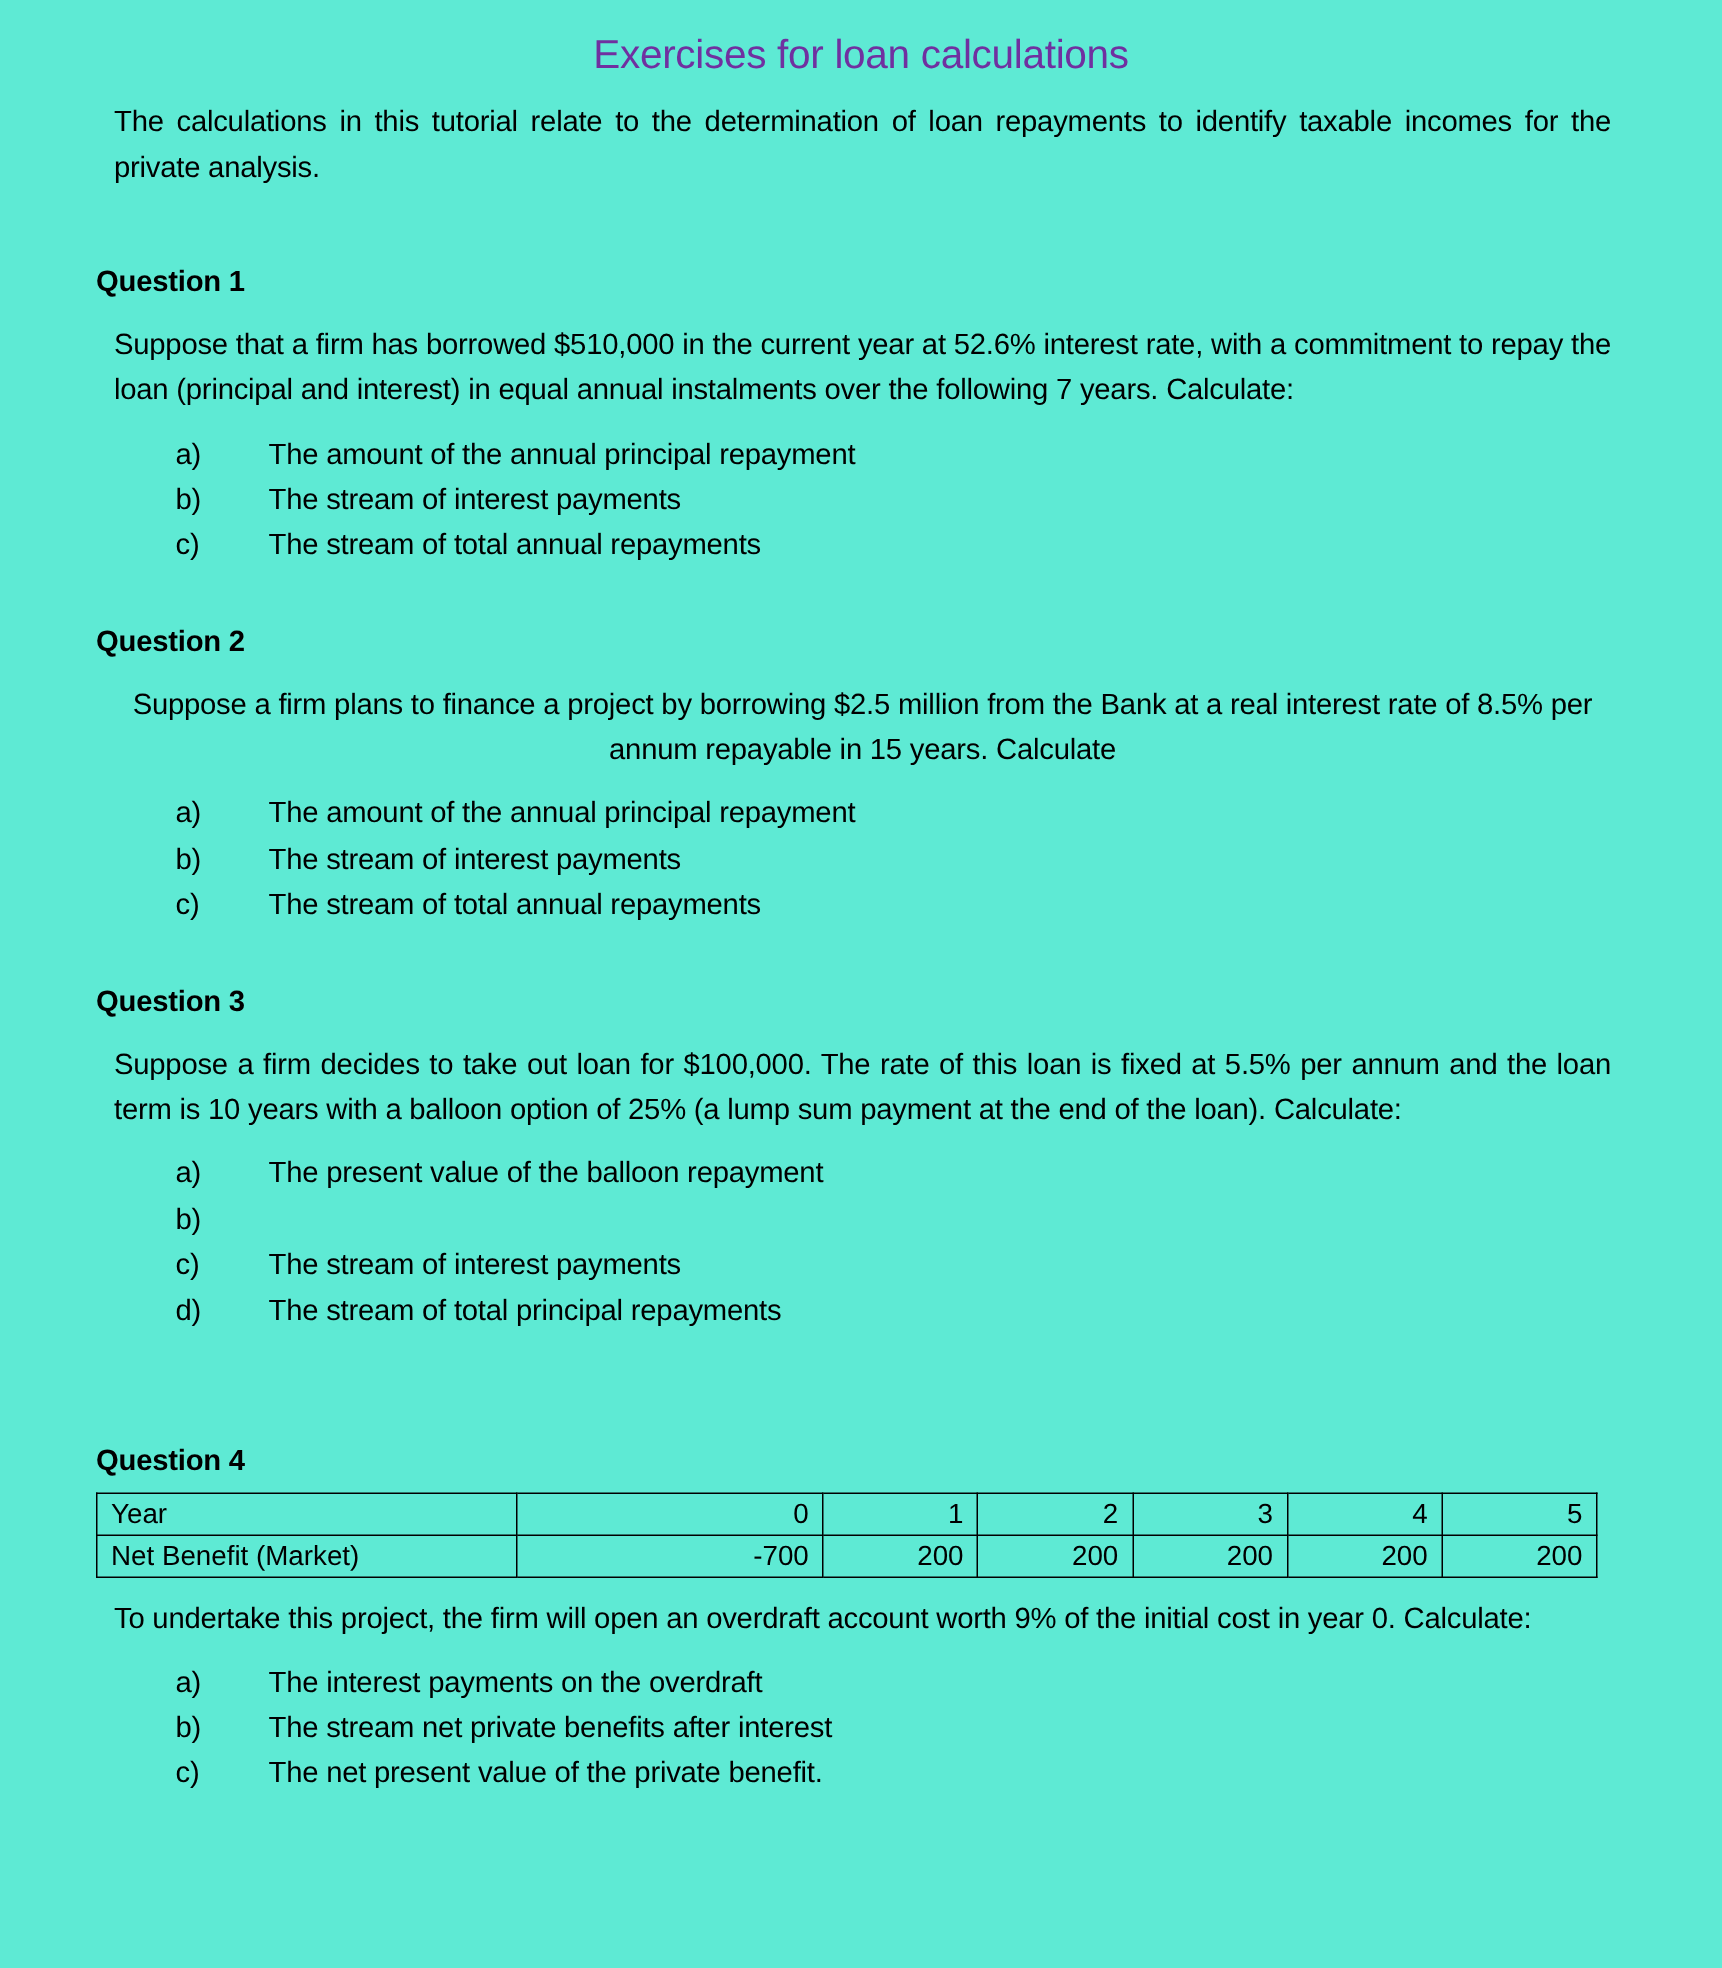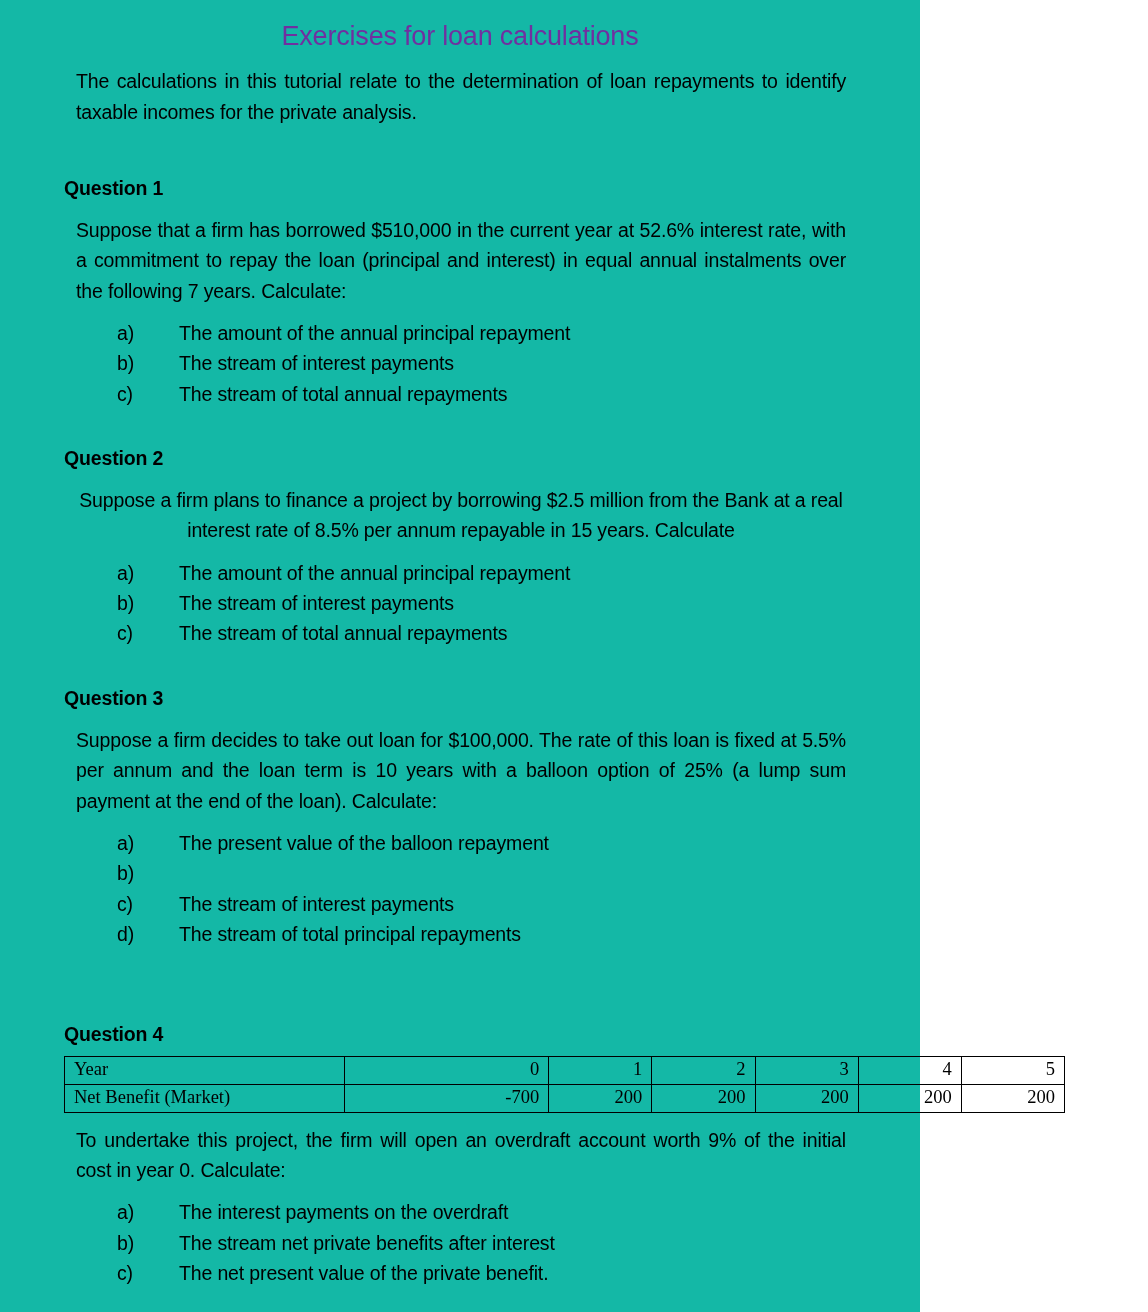--- a/index.html
+++ b/index.html
@@ -10,25 +10,25 @@
     background: #ffffff;
   }
   body {
     width: 1148px;
     min-height: 1312px;
     font-family: "Liberation Sans", sans-serif;
     color: #000000;
     -webkit-font-smoothing: antialiased;
   }
   .page {
-    width: 920px;
+    width: 1148px;
     min-height: 1312px;
     padding: 0;
     position: relative;
-    background: #14b8a6;
+    background: #5eead4;
   }
   .doc-title {
     text-align: center;
     color: #7030a0;
     font-size: 27px;
     font-weight: 400;
     letter-spacing: -0.2px;
     margin: 0;
     padding: 18px 0 0 0;
     line-height: 1.35;
@@ -78,21 +78,21 @@
     display: block;
   }
   ol.sublist li .item-text {
     display: block;
   }
   table.benefit-table {
     border-collapse: collapse;
     width: 1001px;
     margin-top: 6px;
     table-layout: fixed;
-    font-family: Liberation Serif, serif;
+    font-family: Liberation Sans, sans-serif;
   }
   table.benefit-table td {
     border: 1.3px solid #000000;
     font-size: 18.5px;
     height: 28px;
     padding: 1px 9px 3px 9px;
     line-height: 1.25;
     white-space: nowrap;
   }
   table.benefit-table td.rowlabel {

